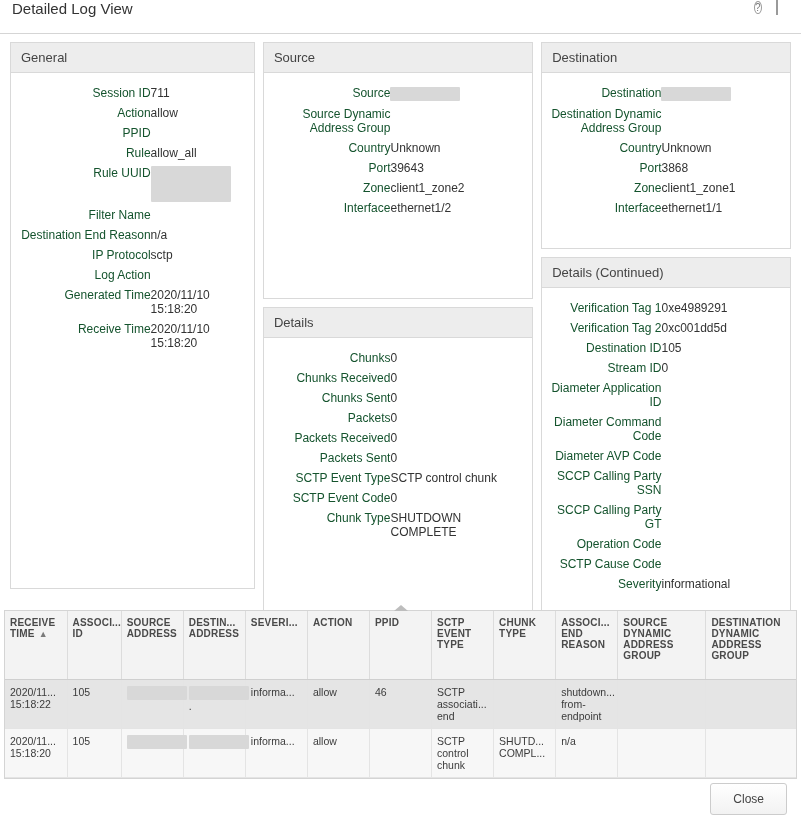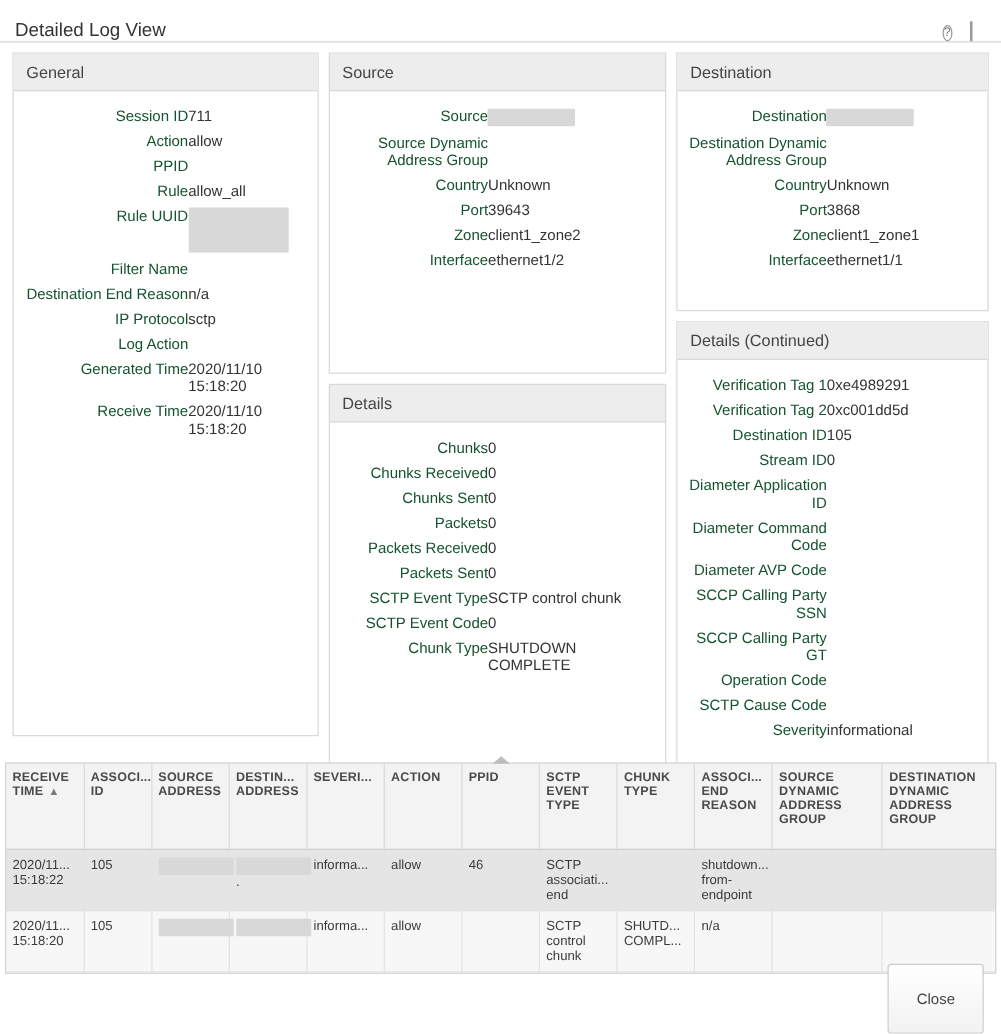--- a/index.html
+++ b/index.html
@@ -15,21 +15,21 @@
     color: #333333;
     overflow: hidden;
     position: relative;
   }
 
   
   .titlebar {
     height: 34px;
     border-bottom: 1px solid #d5d5d5;
     display: flex;
-    align-items: flex-end;
+    align-items: flex-start;
     padding: 0 10px 0 12px;
     box-sizing: border-box;
     background: #ffffff;
   }
   .titlebar .title {
     font-size: 15px;
     color: #333333;
     flex: 1;
   }
   .titlebar .tools {
@@ -192,20 +192,21 @@
     font-size: 9px;
   }
 
   
   .footer {
     position: absolute;
     left: 0; right: 0;
     bottom: 0;
     height: 56px;
     display: flex;
+    align-items: center;
     justify-content: flex-end;
     padding-right: 14px;
     box-sizing: border-box;
   }
   .btn {
     min-width: 72px;
     padding: 8px 22px;
     border: 1px solid #cccccc;
     border-radius: 3px;
     background: linear-gradient(#ffffff, #f2f2f2);

